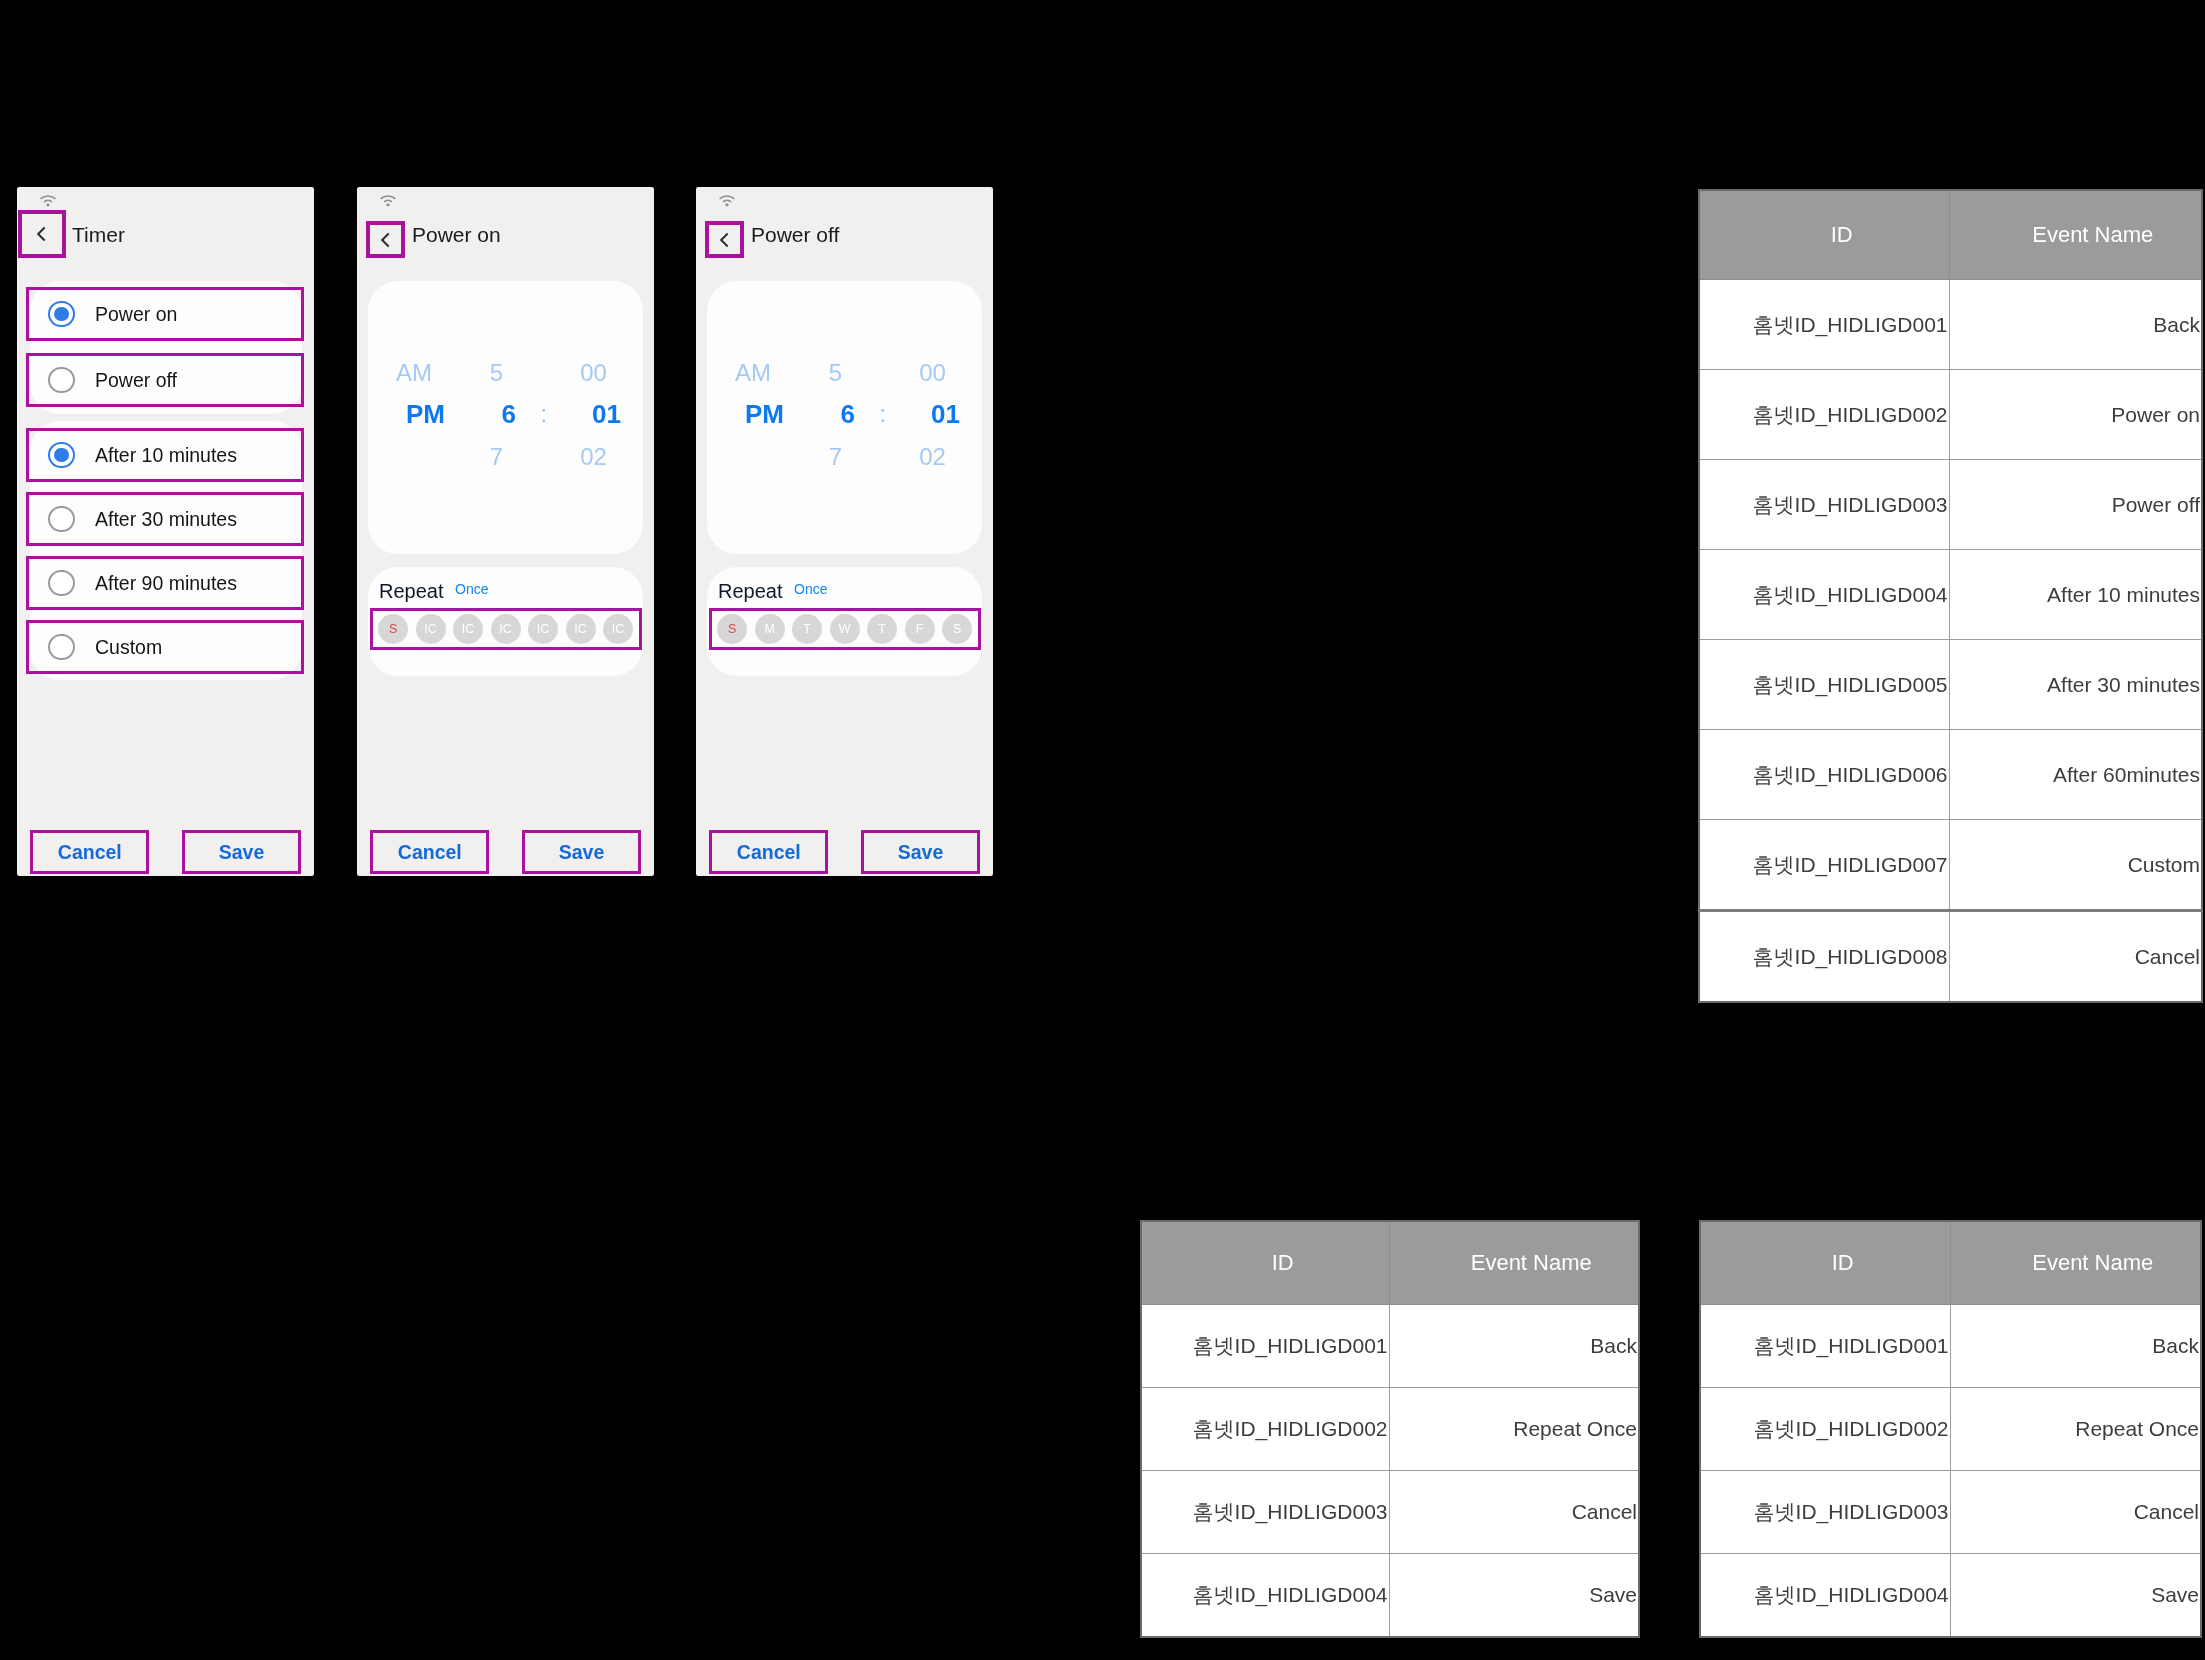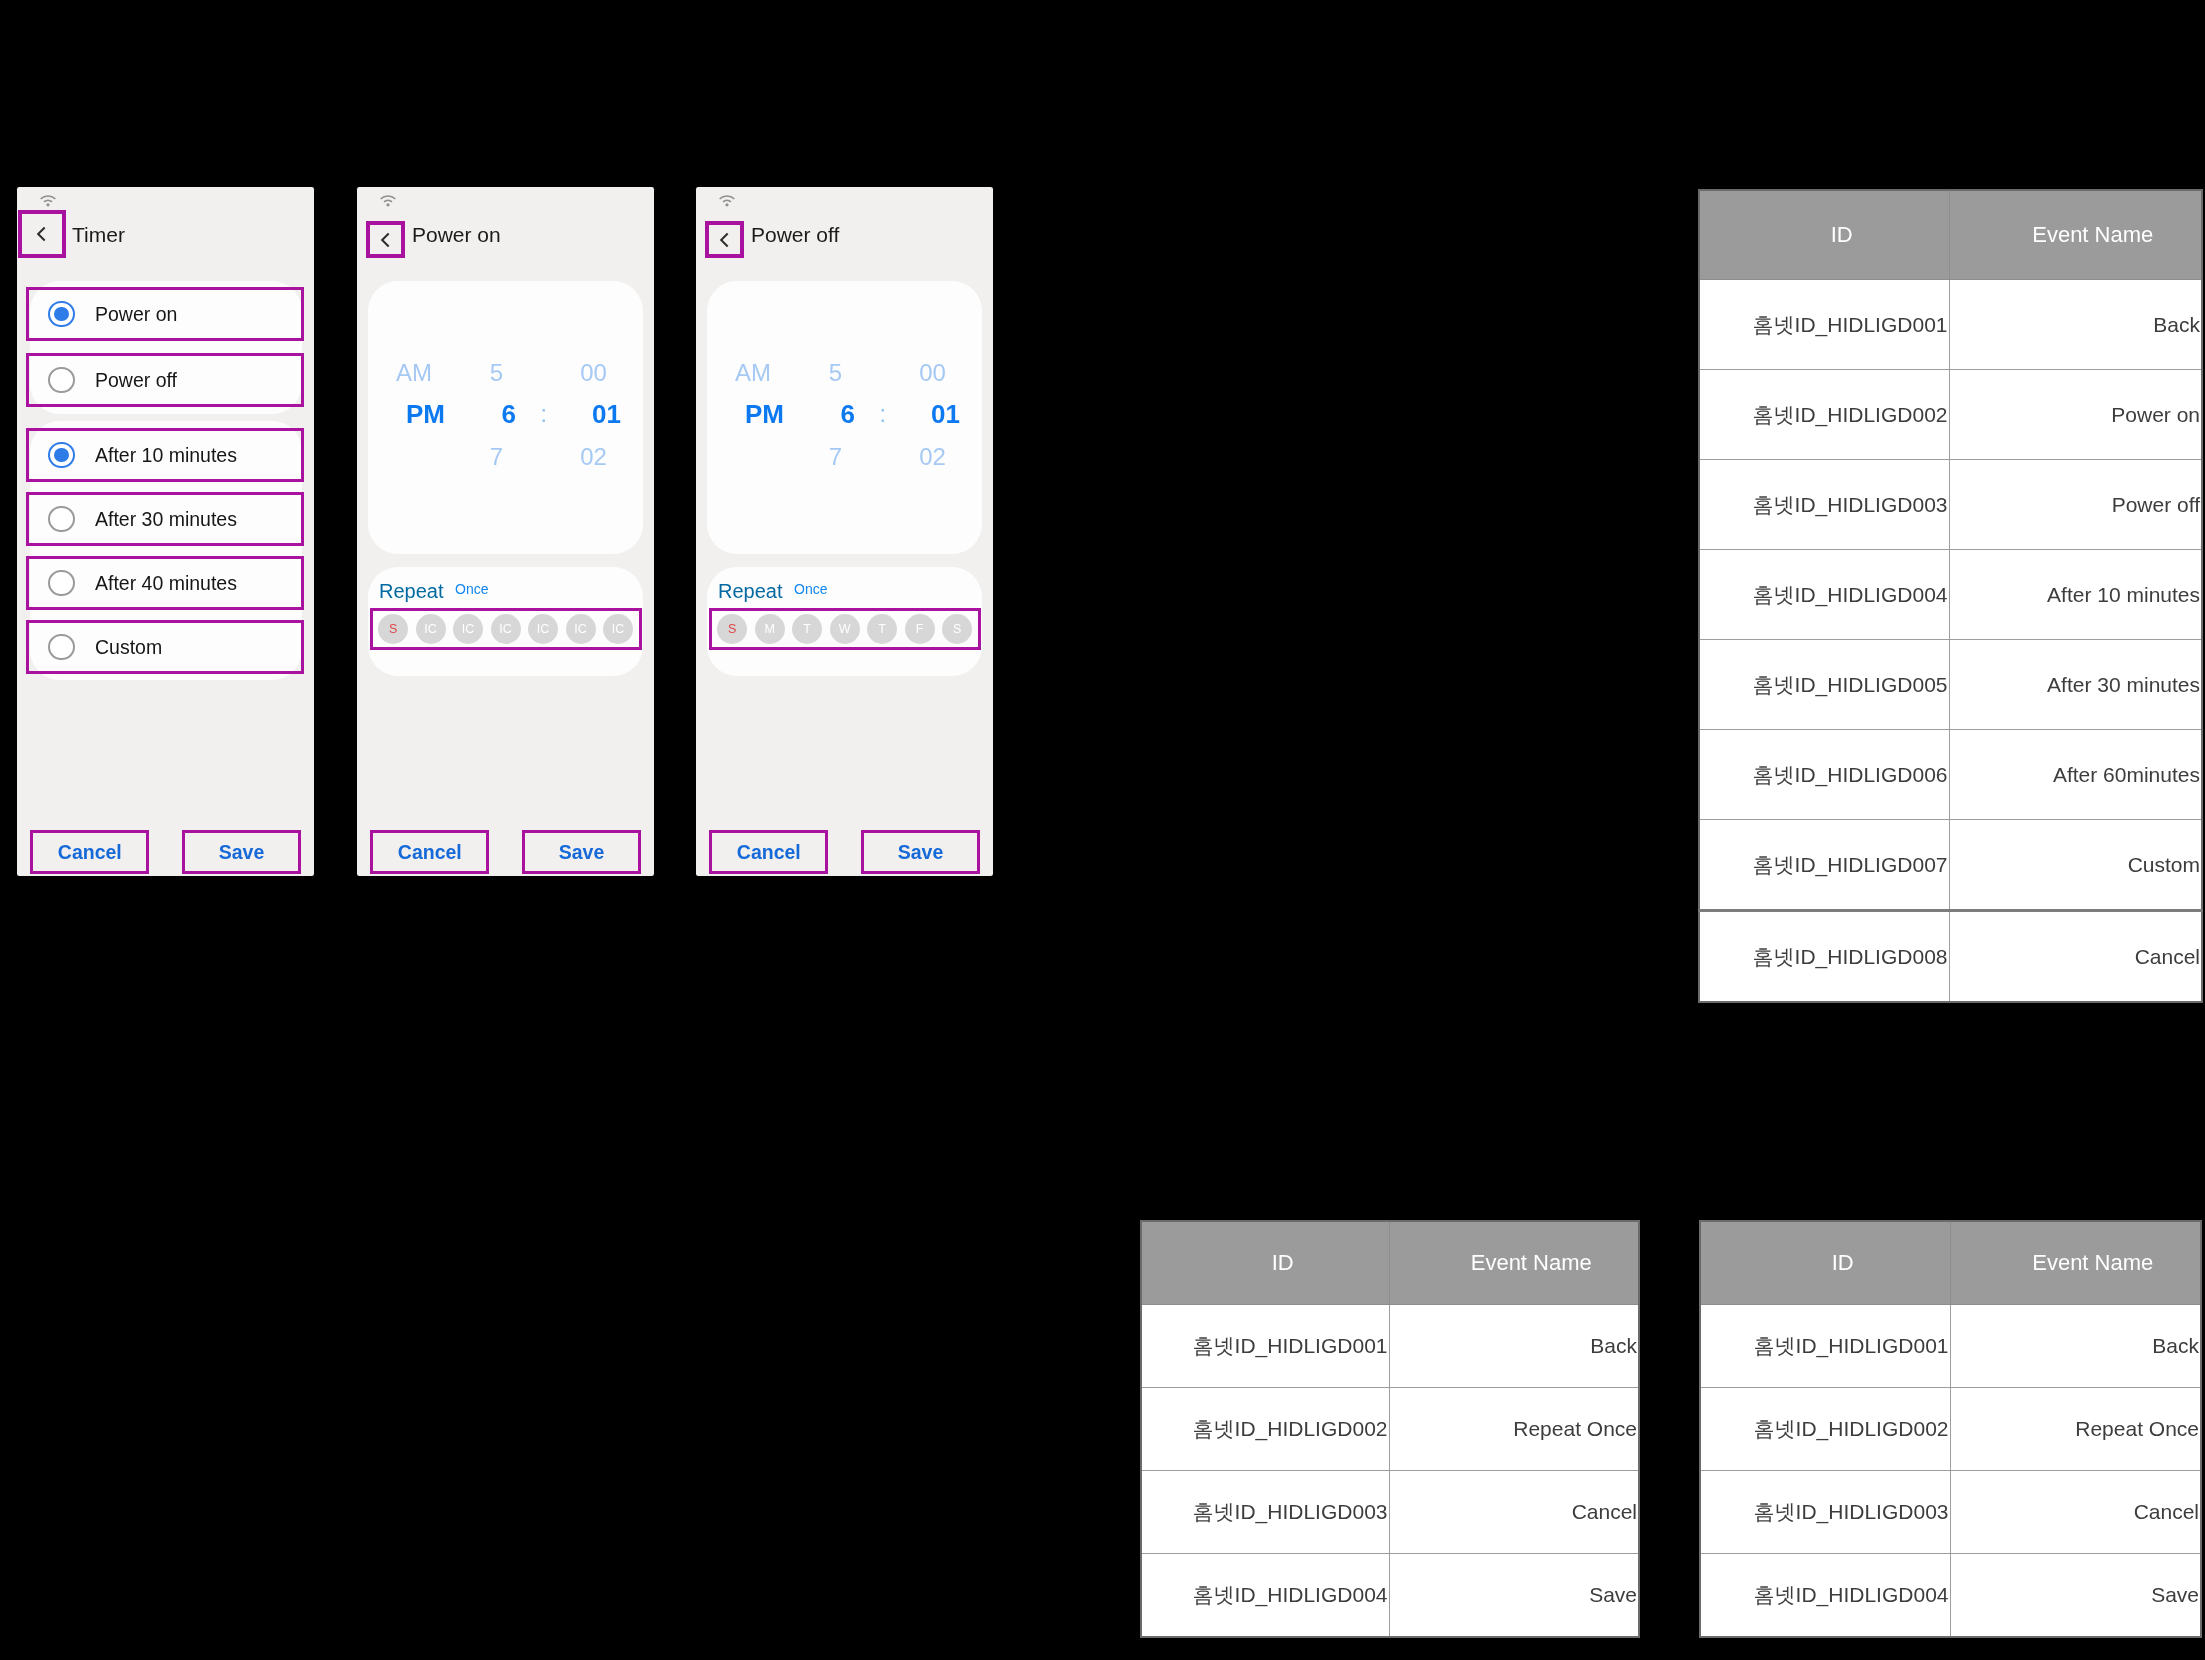--- a/index.html
+++ b/index.html
@@ -45,21 +45,21 @@
   .pk.sel{color:var(--blue);font-size:26px;font-weight:700;}
   .pk.colon{color:#8cc0f2;font-size:23.4px;}
   .c-mer{left:15px;width:62px;}
   .c-hr{left:109px;width:39px;}
   .c-col{left:160px;width:19px;}
   .c-min{left:198px;width:55px;}
   .r0{top:75px;} .r1{top:116px;text-align:right;} .r2{top:159px;}
 
   
   .repeat{top:380px;height:109px;left:11px;width:275px;}
-  .rep-label{position:absolute;left:11px;top:12.5px;font-size:20px;color:#0369a1;}
+  .rep-label{position:absolute;left:11px;top:12.5px;font-size:20px;color:#0f172a;}
   .rep-value{position:absolute;left:87px;top:14px;font-size:14px;color:#1086f2;cursor:pointer;}
   .daysbox{position:absolute;left:1.6px;top:41px;width:272px;height:42px;border:3.9px solid var(--mag);
            box-sizing:border-box;display:flex;align-items:center;justify-content:space-between;
            padding:0 5.5px;background:#fdfdfd;}
   .day{width:30px;height:30px;border-radius:50%;background:#d7d7d7;display:flex;align-items:center;
        justify-content:center;font-size:12.5px;color:#fff;flex-shrink:0;cursor:pointer;}
   .day.sun{color:#dd4848;}
 
   
   .evt{position:absolute;border-collapse:collapse;background:#fff;table-layout:fixed;border:2.3px solid #6b6b6b;}
@@ -103,21 +103,21 @@
     <div class="opt sel" style="top:241px;">
       <span class="radio"></span>
       <span class="olabel">After 10 minutes</span>
     </div>
     <div class="opt" style="top:305px;">
       <span class="radio"></span>
       <span class="olabel">After 30 minutes</span>
     </div>
     <div class="opt" style="top:369px;">
       <span class="radio"></span>
-      <span class="olabel">After 40 minutes</span>
+      <span class="olabel">After 90 minutes</span>
     </div>
     <div class="opt" style="top:433px;">
       <span class="radio"></span>
       <span class="olabel">Custom</span>
     </div>
 
     <div class="btn cancel">Cancel</div>
     <div class="btn save">Save</div>
   </section>
 

